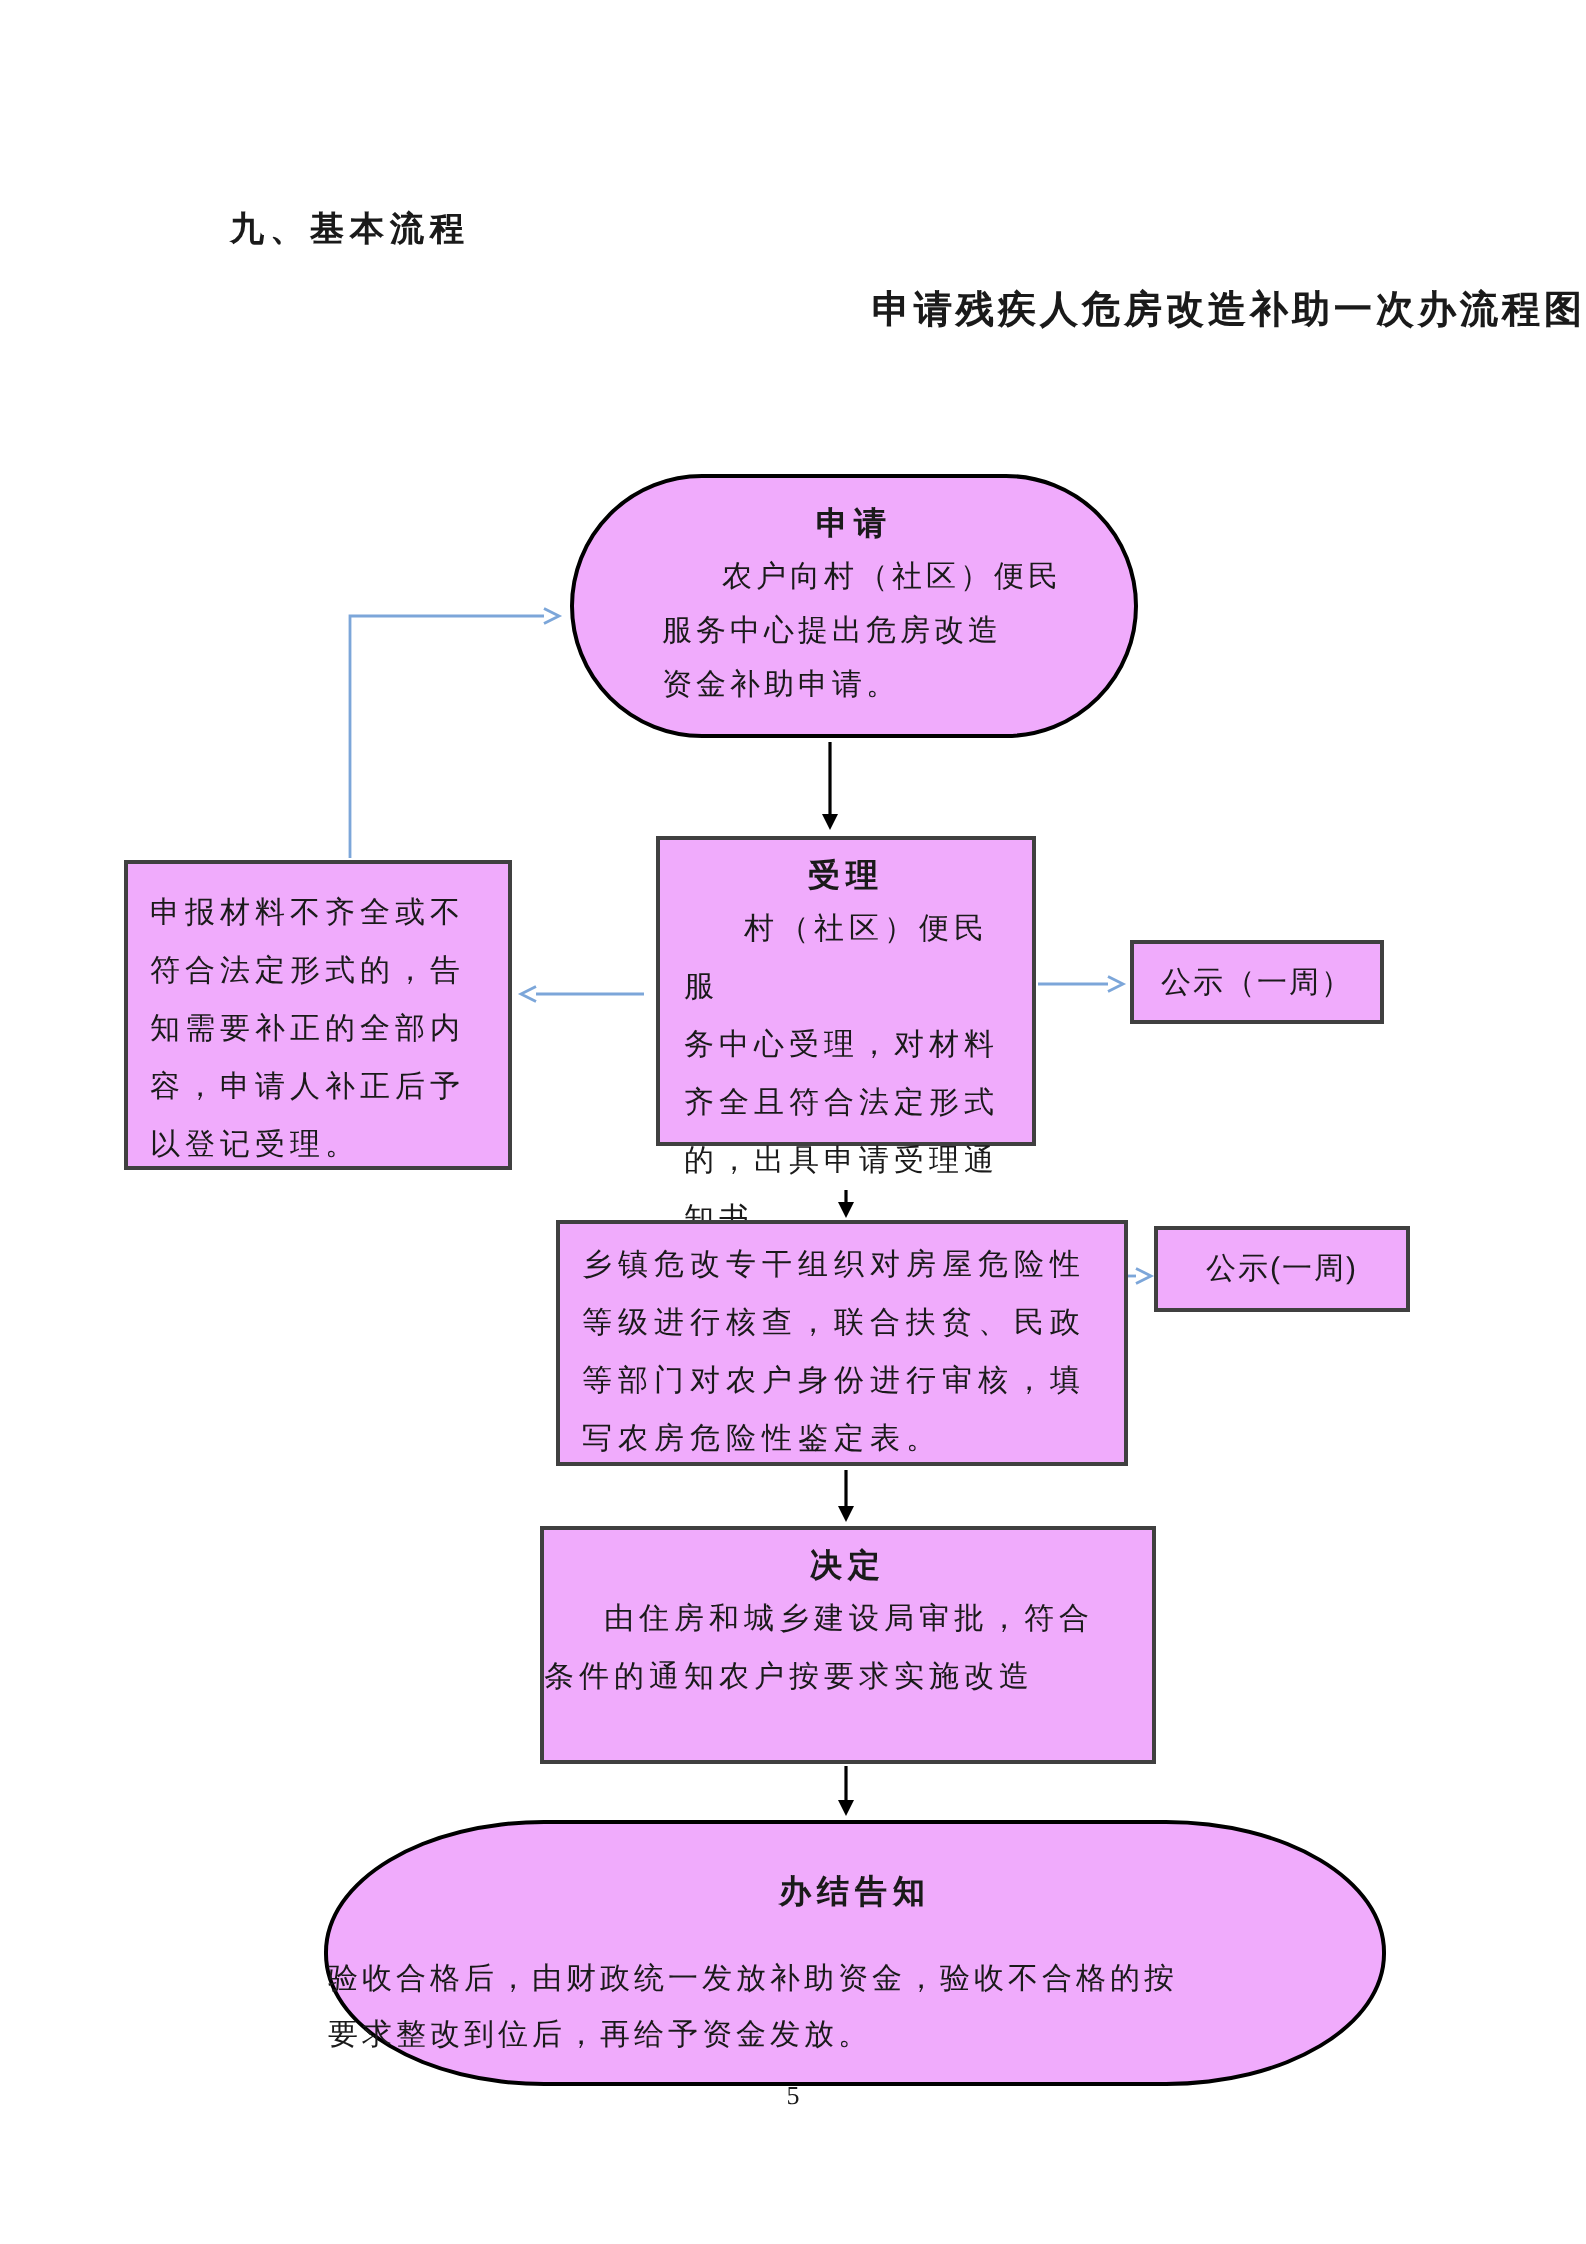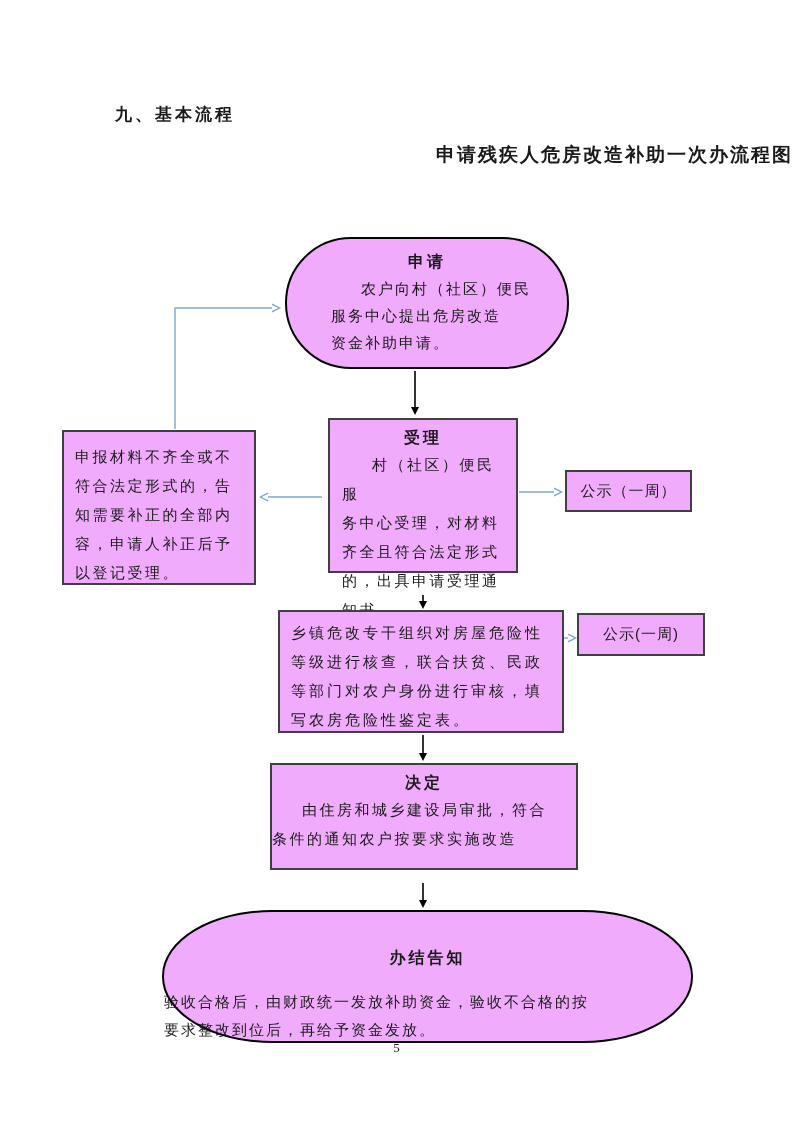--- a/index.html
+++ b/index.html
@@ -74,31 +74,31 @@
     font-size:15px;letter-spacing:1px;
   }
   #node-publicity1{left:565px;top:470px;width:127px;height:42px;}
   #node-publicity2{left:577px;top:613px;width:128px;height:43px;}
   #node-verify{
     left:278px;top:610px;width:286px;height:123px;
     padding:6px 10px 0 11px;
   }
   #node-verify .node-body{line-height:29px;letter-spacing:3px;}
   #node-decision{
-    left:270px;top:763px;width:308px;height:107px;
+    left:270px;top:763px;width:308px;height:119px;
     padding-top:8px;
   }
   #node-decision .node-body{
     margin-top:1px;padding:0 0;
     line-height:29px;letter-spacing:2.5px;
   }
   #node-completion{
     left:162px;top:910px;width:531px;height:133px;
     border-radius:110px / 66px;
-    padding-top:36px;
+    padding-top:24px;
   }
   #node-completion .node-body{
     margin-top:19px;text-align:left;
     line-height:28px;letter-spacing:2px;
   }
   .page-number{
     left:0;top:1040px;width:100%;
     text-align:center;
     font-family:"Liberation Serif","DejaVu Serif",serif;
     font-size:13px;

